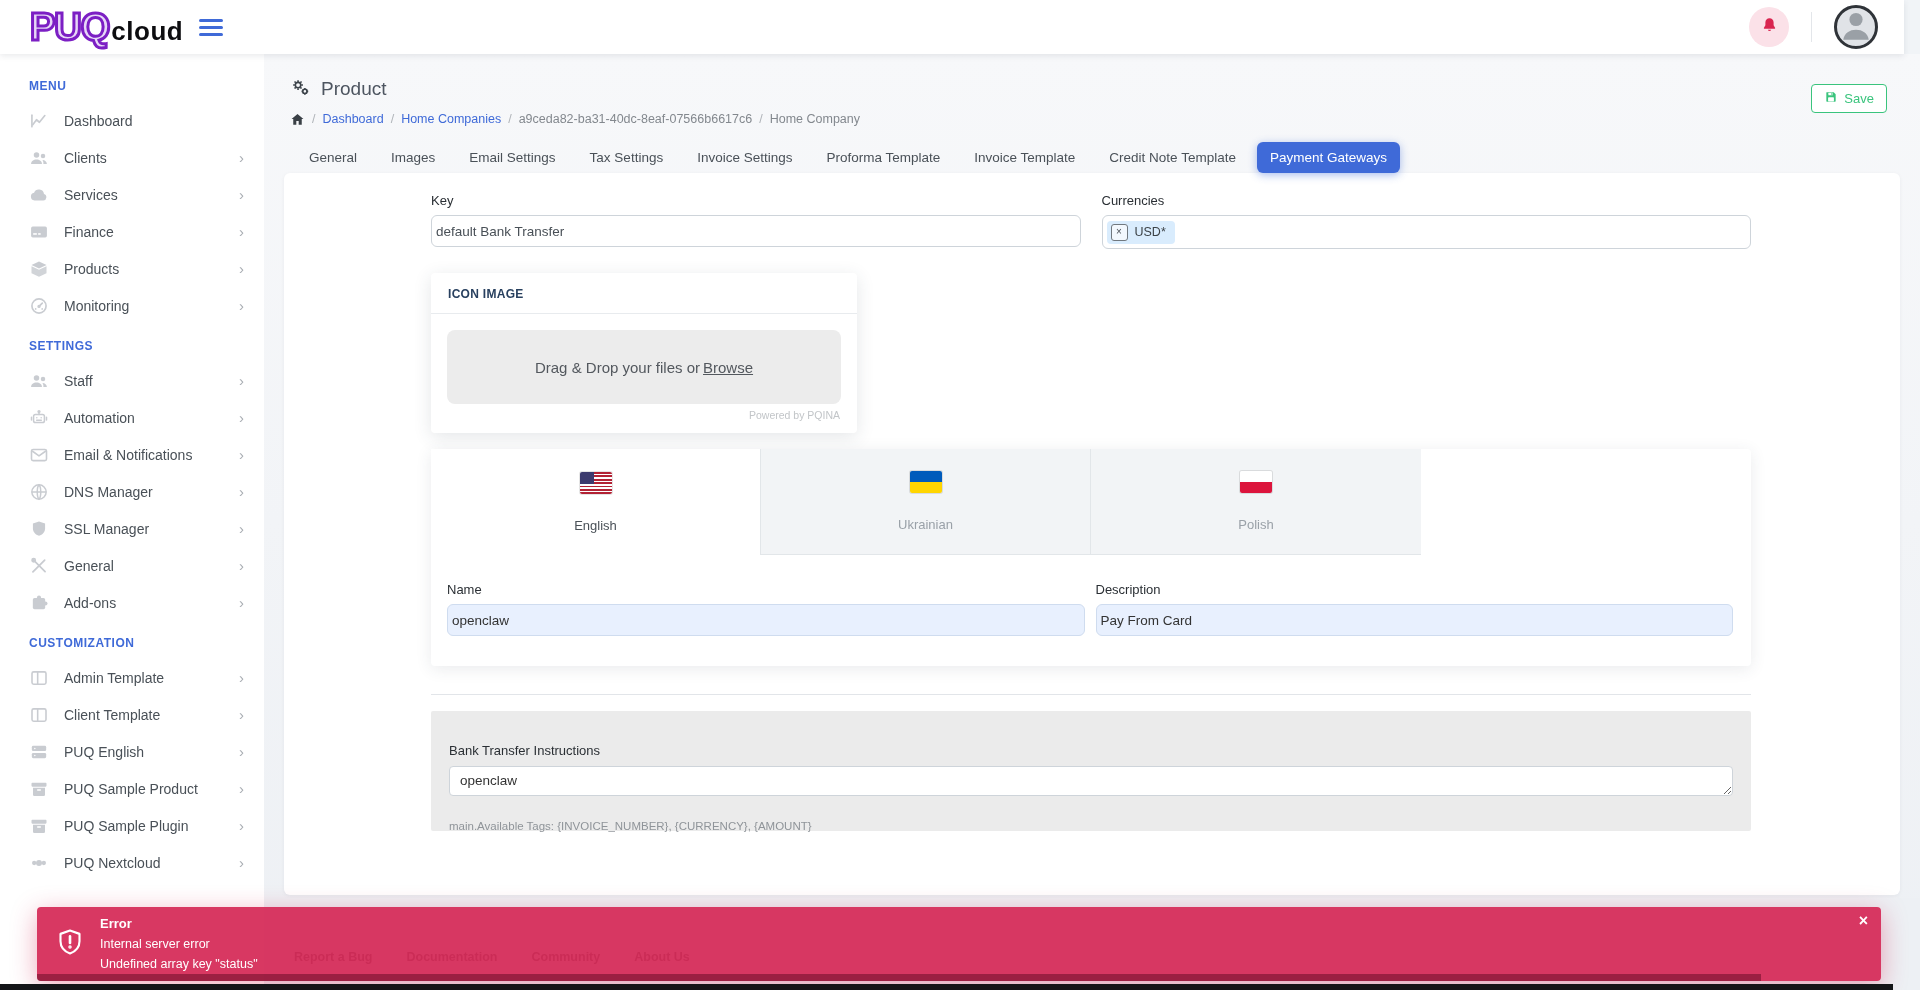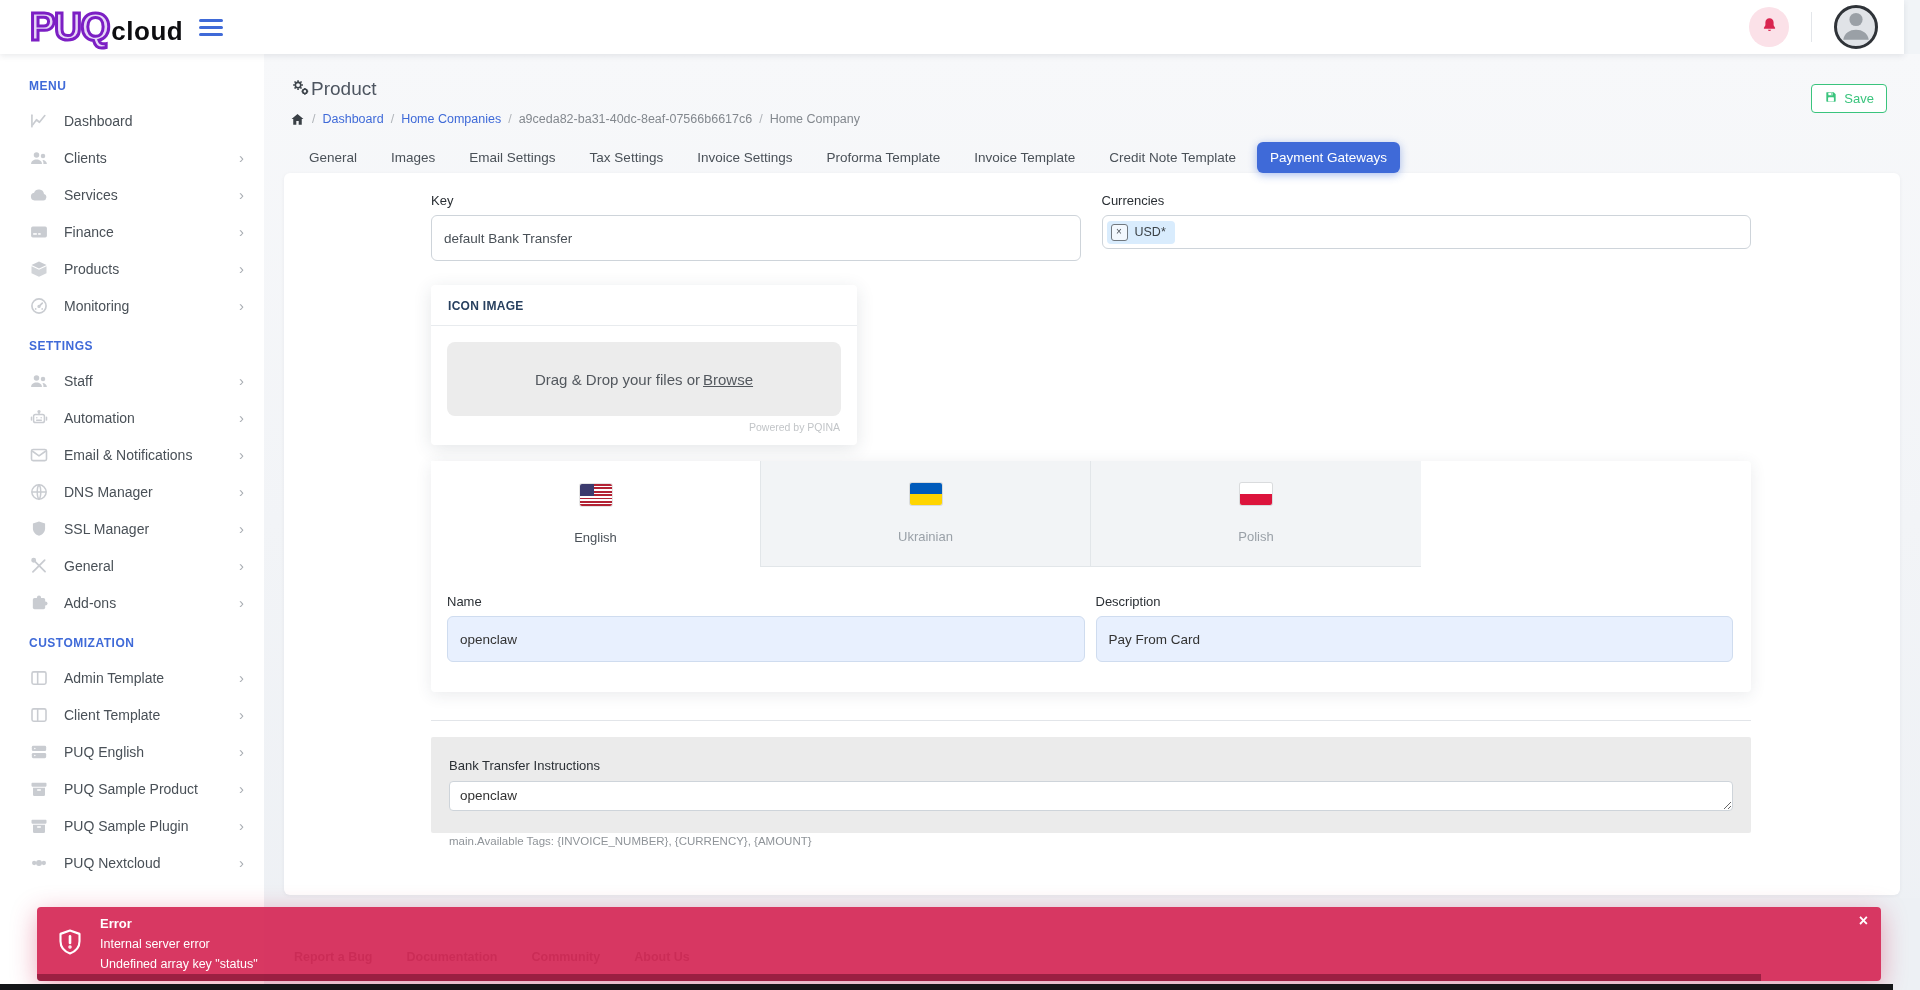--- a/index.html
+++ b/index.html
@@ -24,36 +24,36 @@
   .side-label{color:#3f6ad8;font-size:12px;font-weight:bold;letter-spacing:.5px;margin:15px 0 9px;padding-left:29px}
   .side-item{height:37px;display:flex;align-items:center;padding:0 20px 0 29px;color:#495057;font-size:14px;cursor:pointer}
   .side-icon{width:20px;height:20px;color:#c9ccd1;margin-right:15px;flex:none}
   .side-icon svg{width:20px;height:20px;display:block}
   .side-text{flex:1;white-space:nowrap}
   .side-chev{color:#a9adb3;font-size:15px;line-height:1}
 
   
   main{position:absolute;left:264px;top:54px;right:0;bottom:0;background:linear-gradient(#f7f8fa,#edf0f4)}
   .page-head{position:relative;padding:22px 26px 0}
-  .title-row{display:flex;align-items:center;height:26px}
+  .title-row{display:flex;align-items:center;gap:10px;height:26px}
   .title-row h1{font-size:19px;font-weight:400;margin:0;color:#4d5560}
   .breadcrumb{display:flex;align-items:center;gap:7px;margin-top:8px;font-size:12.5px;color:#83888e;height:18px}
   .bc-home{display:flex;align-items:center;cursor:pointer}
   .bc-link{color:#3f6ad8;cursor:pointer}
   .bc-sep{color:#b0b4b9}
   .save-btn{position:absolute;top:30px;right:33px;display:inline-flex;align-items:center;gap:6px;background:#fff;border:1px solid #3ac47d;color:#3ac47d;font-size:13px;padding:5px 12px;border-radius:4px;cursor:pointer;font-family:inherit}
   .tabs{display:flex;align-items:center;margin:14px 0 0 32px;gap:8px}
   .tab{padding:8px 13px;font-size:13.5px;color:#4a5158;cursor:pointer;border-radius:6px;white-space:nowrap}
   .tab-active{background:#3f6ad8;color:#fff;box-shadow:0 2px 8px rgba(63,106,216,.45)}
 
   
   .card{margin:0 20px;background:#fff;border-radius:6px;height:722px;padding:20px 149px 0 147px;box-shadow:0 1px 4px rgba(30,40,60,.05)}
   .form-row{display:grid;grid-template-columns:1fr 1fr;gap:21px}
   .field-label{font-size:13px;color:#2a2f34;margin-bottom:7px}
-  .text-input{width:100%;height:46px;border:1px solid #ced4da;border-radius:6px;padding:0 12px;font-size:13.5px;color:#495057;background:#fff;font-family:inherit;outline:none}
+  .text-input{width:100%;height:32px;border:1px solid #ced4da;border-radius:6px;padding:0 4px;font-size:13.5px;color:#495057;background:#fff;font-family:inherit;outline:none}
   .blue-input{background:#e8f0fe;border-color:#cfdcef;color:#333}
   .currency-box{height:34px;border:1px solid #ced4da;border-radius:6px;display:flex;align-items:center;padding:0 4px;background:#fff}
   .currency-tag{display:inline-flex;align-items:center;gap:7px;background:#d9ecfd;border-radius:4px;padding:3px 9px 3px 4px}
   .currency-remove{width:17px;height:17px;border:1px solid #70787f;border-radius:3px;font-size:10px;color:#4a5057;display:flex;align-items:center;justify-content:center;background:rgba(255,255,255,.65);cursor:pointer;line-height:1}
   .currency-code{font-size:12.5px;color:#3c4247}
 
   .icon-card{margin-top:24px;width:426px;background:#fff;border-radius:4px;box-shadow:0 4px 18px rgba(50,60,80,.13)}
   .icon-card-header{padding:14px 17px 12px;font-size:12px;font-weight:bold;color:#28405f;letter-spacing:.3px;border-bottom:1px solid #e8ebee}
   .icon-card-body{padding:16px 16px 6px}
   .drop-area{background:#ececec;border-radius:8px;height:74px;display:flex;align-items:center;justify-content:center;font-size:15px;color:#53585e;cursor:pointer}
@@ -68,21 +68,21 @@
   .lang-label{font-size:13px;color:#9aa1a8}
   .lang-active .lang-label{color:#4a5158}
   .flag{width:32px;height:22px;border-radius:2px;box-shadow:0 0 0 1px rgba(0,0,0,.10)}
   .flag-us{background-image:linear-gradient(#3c3b6e,#3c3b6e),repeating-linear-gradient(#b22234 0 1.7px,#fff 1.7px 3.4px);background-size:14px 12px,100% 100%;background-repeat:no-repeat,repeat}
   .flag-ua{background:linear-gradient(#005bbb 0 50%,#ffd500 50%)}
   .flag-pl{background:linear-gradient(#fff 0 50%,#dc143c 50%)}
   .flag-fr{background:linear-gradient(90deg,#002395 0 33.4%,#fff 33.4% 66.7%,#ed2939 66.7%)}
   .lang-body{display:grid;grid-template-columns:1fr 1fr;gap:11px;padding:27px 18px 30px 16px}
 
   .hr{margin-top:28px;border-top:1px solid #e2e5e9;height:0}
-  .gray-section{margin-top:16px;background:#ebebeb;border-radius:2px;padding:21px 18px 0;height:96px}
+  .gray-section{margin-top:16px;background:#ebebeb;border-radius:2px;padding:32px 18px 0;height:120px}
   .instr-textarea{width:100%;height:30px;border:1px solid #ced4da;border-radius:4px;padding:6px 10px;font-size:13.5px;font-family:"Liberation Sans",sans-serif;color:#333;resize:both;display:block;background:#fff;outline:none;margin-top:8px}
   .hint{margin-top:24px;font-size:11.5px;color:#8f9499}
 
   
   footer{position:absolute;left:264px;right:0;bottom:0;height:92px;background:#edf0f4;z-index:1;padding:52px 0 0 30px;display:flex;gap:34px}
   .foot-link{font-size:12.5px;color:#495057;font-weight:bold;cursor:pointer}
 
   
   .toast{position:absolute;left:37px;width:1844px;top:907px;height:74px;background:rgba(213,41,86,.93);border-radius:4px;z-index:40;color:#fff;box-shadow:0 6px 26px rgba(213,41,86,.40);overflow:hidden}
   .toast-inner{display:flex;align-items:center;height:100%;padding-left:18px}

